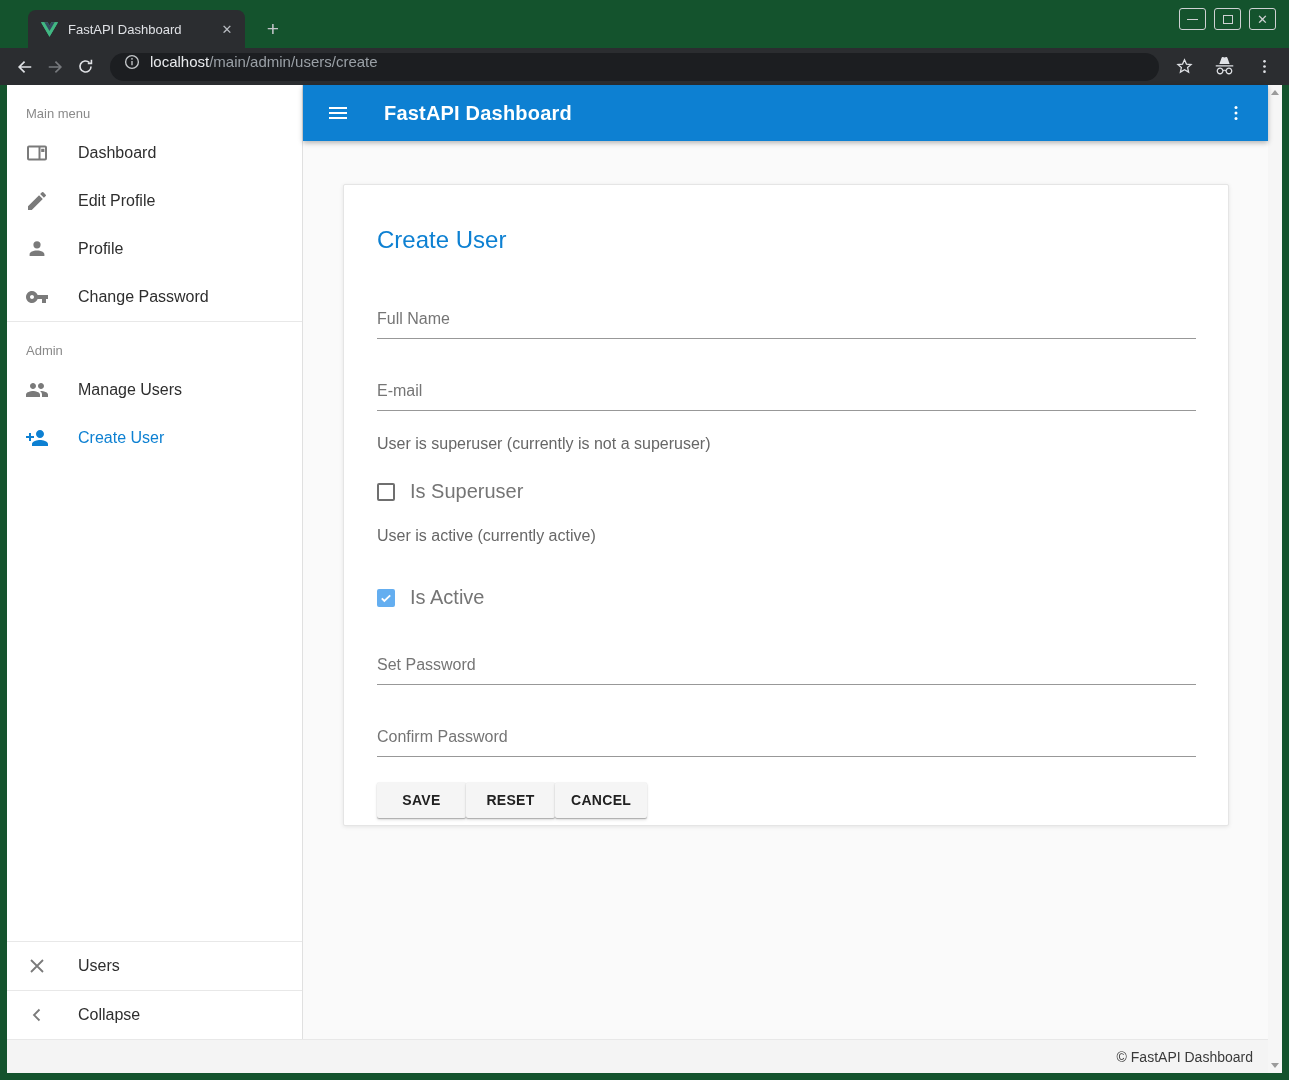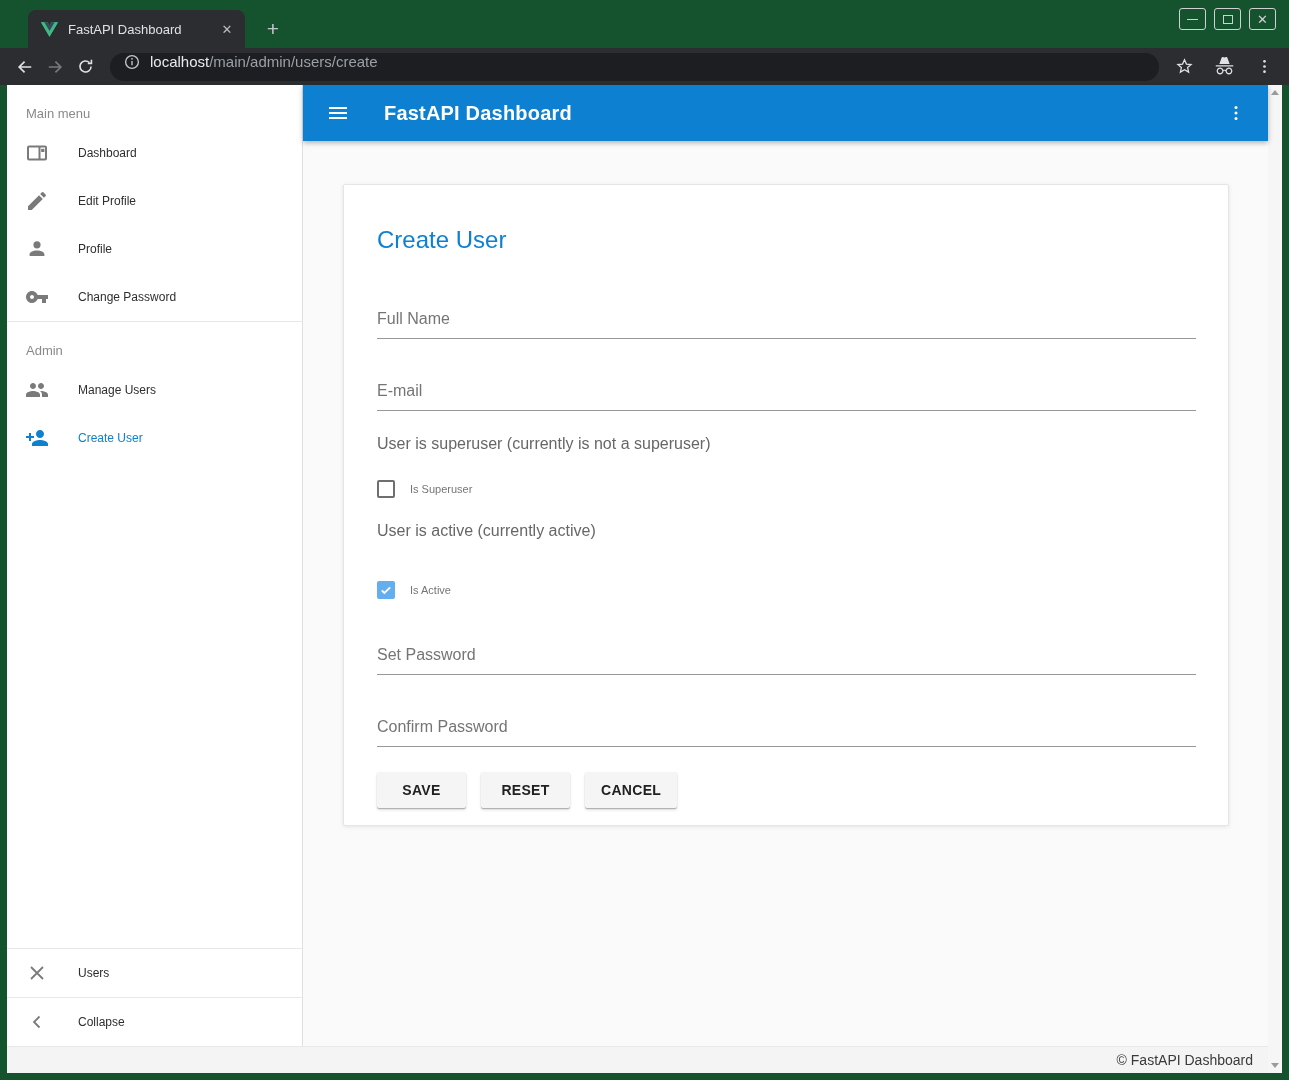--- a/index.html
+++ b/index.html
@@ -47,21 +47,21 @@
              display:flex; flex-direction:column; justify-content:space-between; align-items:center; padding:5px 0; }
   .arr-up { width:0; height:0; border-left:4px solid transparent; border-right:4px solid transparent;
             border-bottom:5px solid #9b9b9b; }
   .arr-dn { width:0; height:0; border-left:4px solid transparent; border-right:4px solid transparent;
             border-top:5px solid #9b9b9b; }
 
   
   .sidebar { width:296px; background:#fff; border-right:1px solid #e0e0e0; display:flex; flex-direction:column; }
   .side-label { color:#8a8a8a; font-size:13px; padding:21px 0 8px 19px; }
   .side-item { height:48px; display:flex; align-items:center; padding-left:18px; color:#2e2e2e;
-               font-size:12px; cursor:pointer; }
+               font-size:16px; cursor:pointer; }
   .side-item .ic { width:24px; height:24px; color:#7a7a7a; margin-right:29px; flex:0 0 auto; }
   .side-item.active { color:#0d80d2; }
   .side-item.active .ic { color:#0d80d2; }
   .side-divider { height:1px; background:#e8e8e8; }
   .side-spacer { flex:1; }
 
   
   .main { flex:1; display:flex; flex-direction:column; min-width:0; }
   .appbar { height:56px; background:#0d80d2; display:flex; align-items:center; padding:0 20px 0 23px;
             box-shadow:0 2px 5px rgba(0,0,0,0.28); position:relative; z-index:2; }
@@ -79,30 +79,30 @@
             font-size:16px; color:#333; padding:0 0 10px 0; }
   .tfield::placeholder { color:#757575; opacity:1; }
   .mt-first { margin-top:56px; }
   .mt-field { margin-top:43px; }
 
   .hint { color:#676767; font-size:16px; margin-top:24px; }
   .cbrow { display:flex; align-items:center; margin-top:27px; }
   .cb { width:18px; height:18px; border:2px solid #6f6f6f; border-radius:2px; flex:0 0 auto;
         display:flex; align-items:center; justify-content:center; cursor:pointer; }
   .cb.checked { background:#64aef0; border-color:#64aef0; }
-  .cb-label { color:#757575; font-size:11px; margin-left:15px; }
+  .cb-label { color:#757575; font-size:20px; margin-left:15px; }
   .cbrow.second { margin-top:41px; }
 
-  .btnrow { margin-top:25px; display:flex; gap:15px; }
+  .btnrow { margin-top:25px; display:flex; }
   .btn { min-width:89px; height:36px; background:#f5f5f5; border:none; border-radius:2px;
          box-shadow:0 1px 1px rgba(0,0,0,0.25), 0 2px 3px rgba(0,0,0,0.12);
          color:#212121; font-family:"Liberation Sans",sans-serif; font-size:14px; font-weight:600;
          letter-spacing:0.3px; cursor:pointer; padding:0 16px; }
 
-  .footer { height:27px; background:#f4f4f4; border-top:1px solid #e8e8e8; display:flex; align-items:center;
+  .footer { height:34px; background:#f4f4f4; border-top:1px solid #e8e8e8; display:flex; align-items:center;
             justify-content:flex-end; padding-right:15px; font-size:14px; color:#3a3a3a; }
 
   svg { display:block; }
 </style>
 </head>
 <body>
 
 <div class="window">
 
   <div class="tabstrip">

